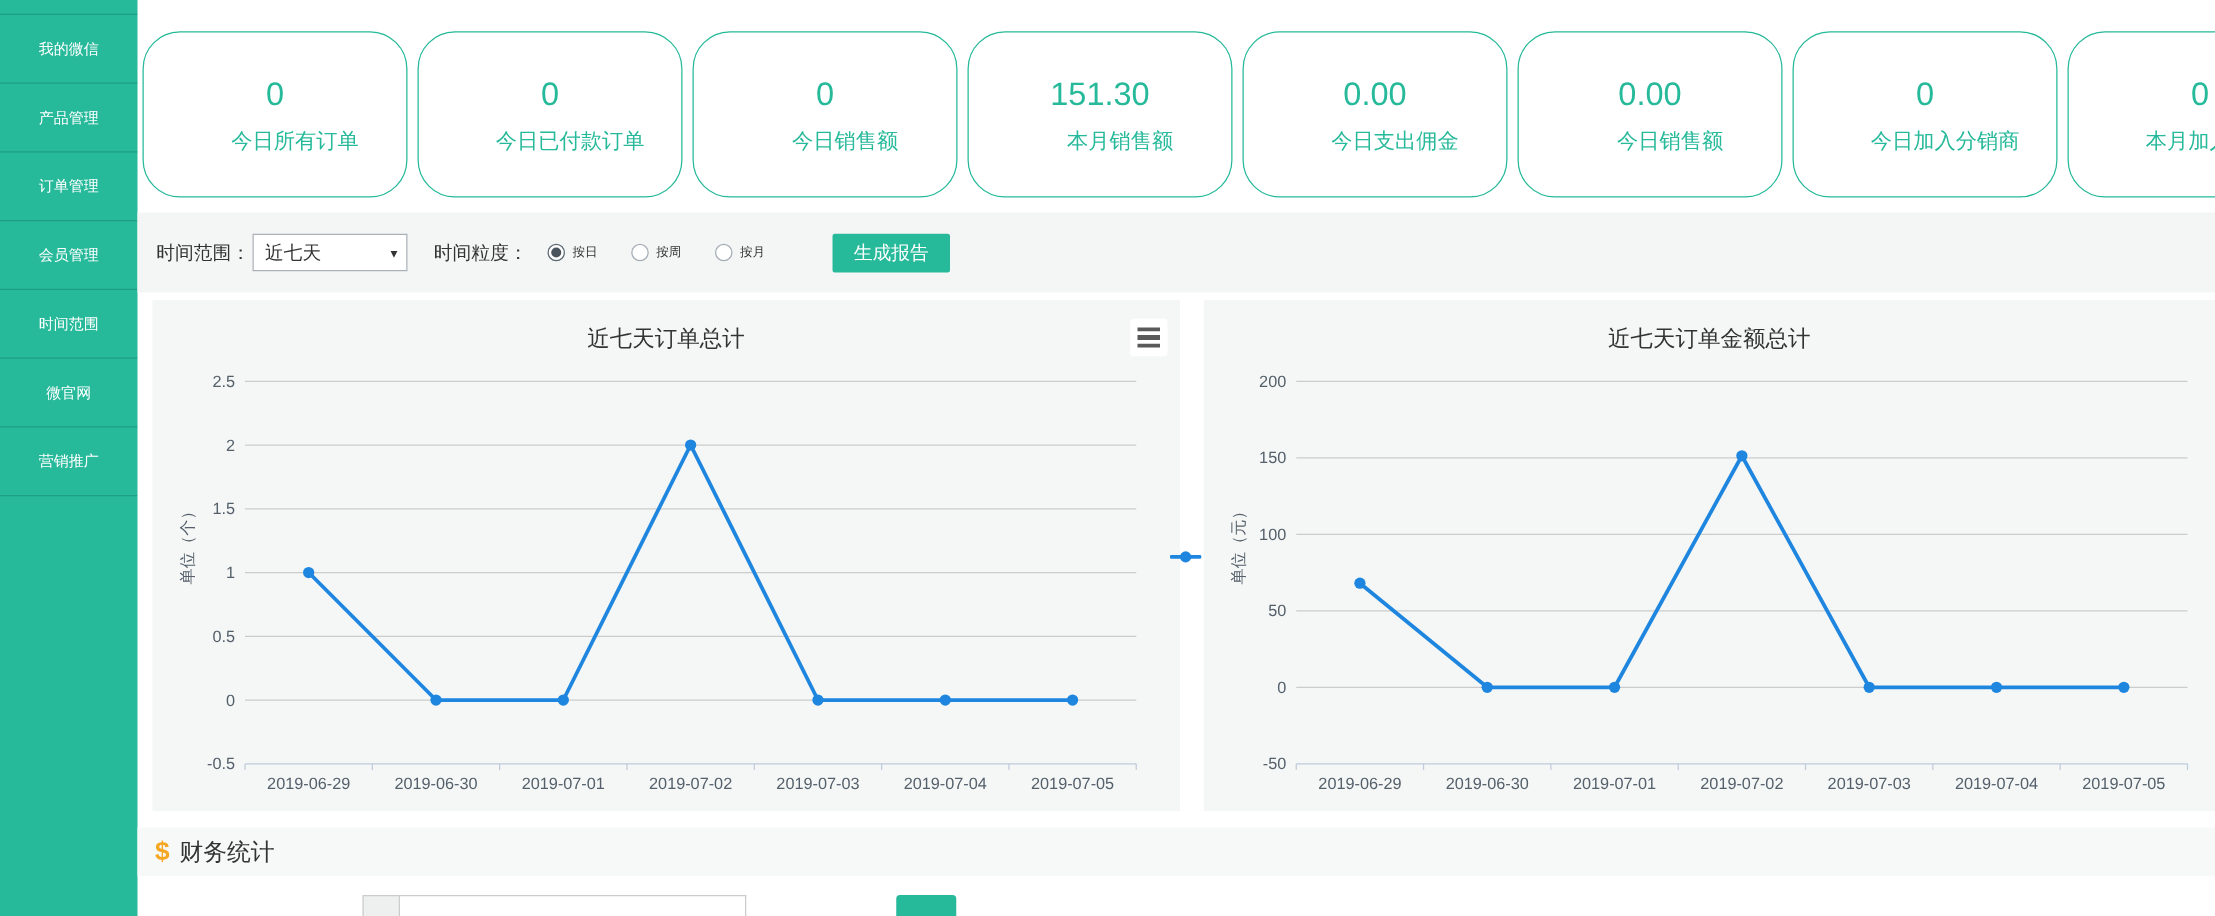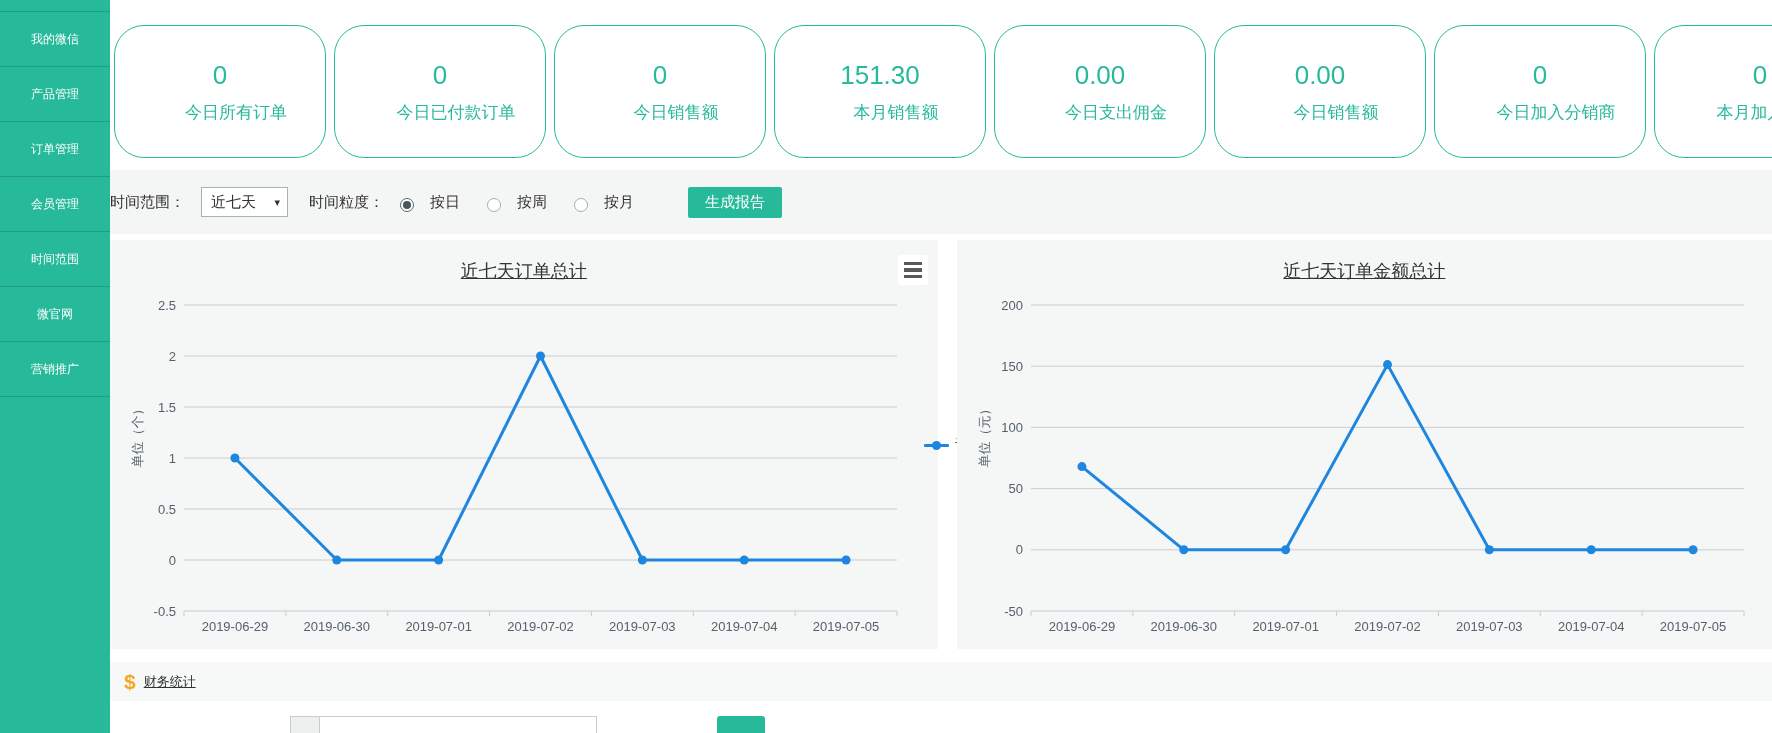--- a/index.html
+++ b/index.html
@@ -16,40 +16,40 @@
   .main{position:absolute;left:110px;top:0;width:1662px;}
   
   .cards{display:flex;gap:8px;padding:25px 0 0 4px;}
   .card{flex:0 0 212px;height:133px;background:#fff;border:1px solid var(--teal);
     border-radius:30px;display:flex;flex-direction:column;align-items:center;
     justify-content:center;gap:10px;box-sizing:border-box;}
   .card-value{color:var(--teal);font-size:26px;}
   .card-label{color:var(--teal);font-size:17px;margin-left:32px;}
   
   .filter-bar{margin-top:12px;height:64px;background:var(--filter-bg);
-    display:flex;align-items:center;box-sizing:border-box;}
+    display:flex;align-items:center;padding-left:15px;box-sizing:border-box;}
   .flabel{font-size:15px;color:#333;}
-  .select{margin-left:16px;width:87px;height:30px;background:#fff;border:1px solid #a9b1b8;
+  .select{margin-left:2px;width:124px;height:30px;background:#fff;border:1px solid #a9b1b8;
     display:flex;align-items:center;justify-content:space-between;
     padding:0 7px 0 9px;box-sizing:border-box;font-size:15px;cursor:pointer;}
   .chev{font-size:11px;color:#333;}
   .flabel.g{margin-left:21px;text-align:center;}
-  .radio-opt{display:inline-flex;align-items:flex-end;gap:16px;margin-left:27px;
-    font-size:15px;color:#333;cursor:pointer;}
+  .radio-opt{display:inline-flex;align-items:flex-end;gap:6px;margin-left:27px;
+    font-size:10px;color:#333;cursor:pointer;}
   .radio-opt:first-of-type{margin-left:16px;}
   .radio{width:14px;height:14px;border:1px solid #a5adb5;border-radius:50%;
     background:#fff;display:inline-block;position:relative;box-sizing:border-box;}
   .radio-opt.checked .radio{border-color:#5b6770;}
   .radio-opt.checked .radio::after{content:"";position:absolute;left:2px;top:2px;right:2px;bottom:2px;
     background:#4a545c;border-radius:50%;}
   .report-btn{margin-left:54px;height:31px;padding:0 17px;background:var(--teal);
     color:#fff;font-size:15px;border:none;border-radius:2px;cursor:pointer;
     font-family:inherit;}
   
-  .charts-row{margin-top:6px;display:flex;gap:19px;text-decoration:underline;}
+  .charts-row{margin-top:6px;display:flex;gap:19px;padding-left:12px;}
   .panel{position:relative;height:409px;background:var(--panel-bg);}
   .panel-left{width:873px;}
   .panel-right{width:860px;}
   .chart-title{padding-top:19px;text-align:center;font-size:18px;color:#333;}
   .chart{position:absolute;left:0;top:40px;width:873px;height:369px;overflow:visible;}
   .toolbox{position:absolute;top:15px;right:10px;width:30px;height:30px;background:#fff;
     border-radius:3px;display:flex;flex-direction:column;justify-content:center;
     align-items:center;gap:3px;cursor:pointer;}
   .toolbox i{display:block;width:18px;height:3.5px;background:#5a5a5a;}
   .ylab{position:absolute;left:28px;top:195px;transform:translate(-50%,-50%) rotate(-90deg);
@@ -57,21 +57,21 @@
   .legend{position:absolute;left:814px;top:196px;display:flex;align-items:center;gap:6px;
     font-size:14px;color:#333;cursor:pointer;white-space:nowrap;}
   .lg-line{position:relative;width:25px;height:3px;background:var(--line-blue);
     display:inline-block;border-radius:1px;}
   .lg-dot{position:absolute;left:8px;top:-3px;width:9px;height:9px;border-radius:50%;
     background:var(--line-blue);}
   
   .finance-bar{margin-top:13px;height:39px;background:#f7f9f8;display:flex;
     align-items:center;padding-left:14px;gap:8px;}
   .dollar{color:var(--orange);font-size:21px;font-weight:bold;}
-  .fin-title{font-size:13px;color:#333;text-decoration:underline;}
+  .fin-title{font-size:19px;color:#333;}
   .bottom-widgets{margin-top:15px;padding-left:180px;display:flex;align-items:flex-start;}
   .addon{width:30px;height:30px;background:#eef0f0;border:1px solid #ccc;box-sizing:border-box;}
   .fin-input{width:277px;height:30px;border:1px solid #ccc;border-left:none;background:#fff;
     box-sizing:border-box;outline:none;font-family:inherit;}
   .fin-btn{margin-left:120px;width:48px;height:30px;background:var(--teal);border:none;
     border-radius:3px;cursor:pointer;}
   
   text{font-family:"Liberation Sans","DejaVu Sans",sans-serif;}
 </style>
 </head>

